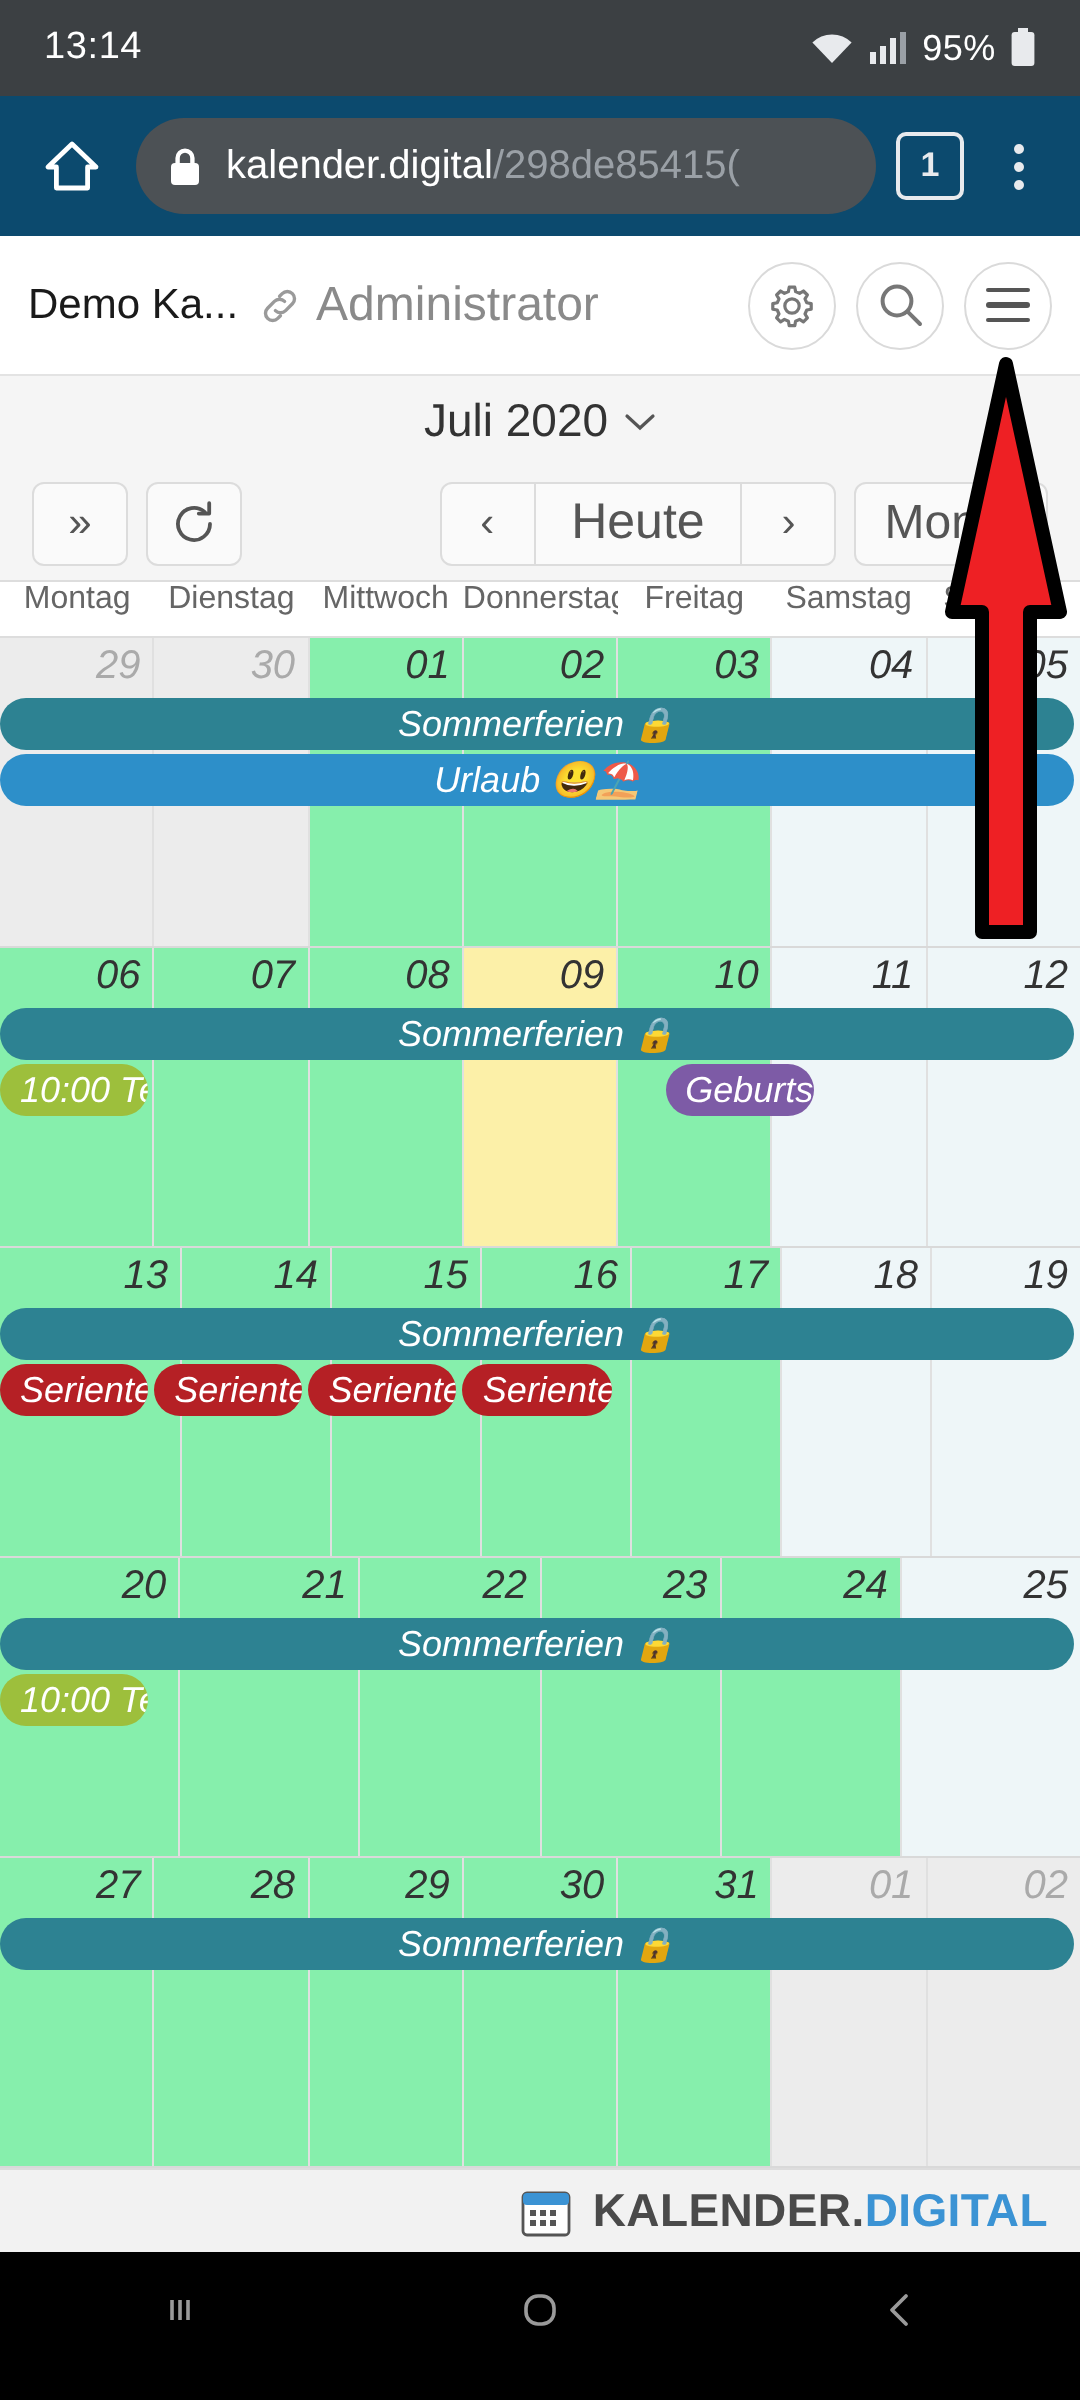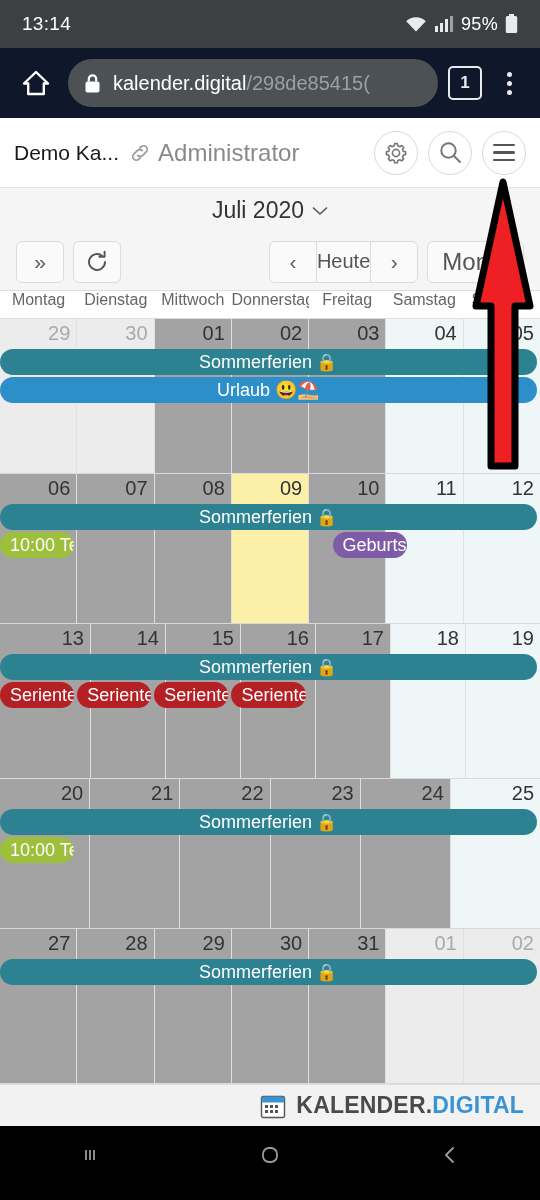--- a/index.html
+++ b/index.html
@@ -16,21 +16,21 @@
     height: 48px; background: #3c4043; color: #fff;
     display: flex; align-items: center; justify-content: space-between;
     padding: 0 22px; font-size: 19px; letter-spacing: .3px;
   }
   .status-right { display: flex; align-items: center; gap: 7px; }
   .sb-ico { display: block; }
   .battery-pct { font-size: 18px; font-weight: 500; }
 
   
   .browserbar {
-    height: 70px; background: #0f172a;
+    height: 70px; background: #0c4a6e;
     display: flex; align-items: center; padding: 0 14px; gap: 10px;
   }
   .home-btn { width: 44px; height: 44px; display: flex; align-items: center; justify-content: center; }
   .omnibox {
     flex: 1; height: 48px; background: #4c5155; border-radius: 24px;
     display: flex; align-items: center; padding: 0 16px; gap: 12px; overflow: hidden;
   }
   .url-text { font-size: 20px; color: #fff; white-space: nowrap; overflow: hidden; }
   .url-text .path { color: #9aa0a6; }
   .tab-count {
@@ -72,30 +72,30 @@
   .tb-btn {
     height: 42px; min-width: 48px; border: 1px solid #dcdcdc; border-radius: 6px;
     background: #fafafa; color: #555; font-size: 21px;
     display: flex; align-items: center; justify-content: center; padding: 0 10px; flex: none;
   }
   .tb-spacer { flex: 1; }
   .btn-group { display: flex; flex: none; }
   .btn-group .tb-btn { border-radius: 0; margin-left: -1px; }
   .btn-group .tb-btn:first-child { border-radius: 6px 0 0 6px; margin-left: 0; }
   .btn-group .tb-btn:last-child { border-radius: 0 6px 6px 0; }
-  .tb-btn.wide { padding: 0 0; font-size: 20px; }
+  .tb-btn.wide { padding: 0 18px; font-size: 25px; }
   .view-btn { font-size: 24px; padding: 0 14px; }
 
   
   .weekhead { display: flex; background: #fff; height: 28px; border-bottom: 1px solid #ddd; }
   .weekhead div {
     flex: 1 1 0; min-width: 0; text-align: center; font-size: 16px; color: #666;
     overflow: hidden; white-space: nowrap;
   }
-  .weeks { background: #a3a3a3; }
+  .weeks { background: #86efac; font-style: italic; }
   .week { position: relative; border-bottom: 1px solid #d9d9d9; }
   .daycells { display: flex; height: 100%; }
   .daycell {
     flex: 1 1 0; min-width: 0; border-right: 1px solid #e0e0e0;
     padding: 3px 6px 0 0; text-align: right; font-size: 20px; color: #333;
   }
   .daycell:last-child { border-right: none; }
   .daycell.weekend { background: #eef6f8; }
   .daycell.other { background: #ececec; color: #aaa; }
   .daycell.today { background: #fcf0a8; }

